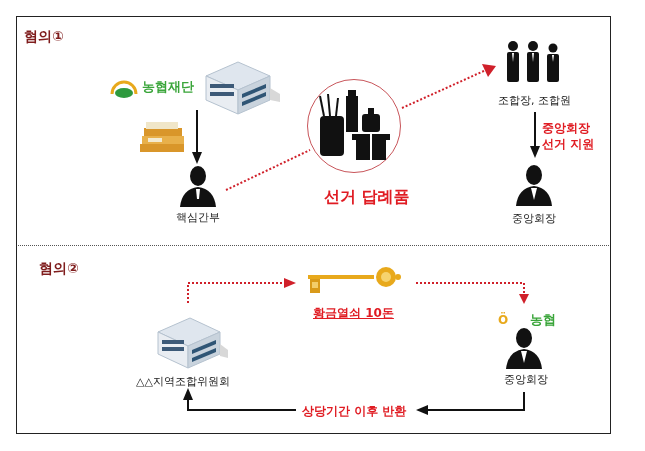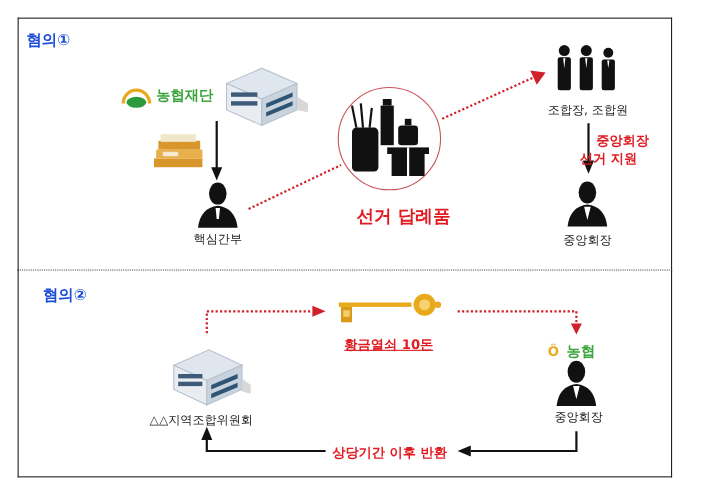--- a/index.html
+++ b/index.html
@@ -1,18 +1,18 @@
 <!DOCTYPE html>
 <html><head>
 <meta charset="utf-8">
 <style>
   html, body { margin: 0; padding: 0; background: #ffffff; }
   body { width: 645px; height: 451px; position: relative; overflow: hidden; font-family: "DejaVu Sans", sans-serif; }
   .frame { position: absolute; left: 16px; top: 16px; width: 593px; height: 178px; border: 1.5px solid #222; border-bottom: none; }
-  .sec-label { position: absolute; font-size: 14px; font-weight: bold; color: #1d4ed8; }
+  .sec-label { position: absolute; font-size: 14px; font-weight: bold; color: #7f1d1d; }
   .txt { position: absolute; font-size: 11px; color: #222; white-space: nowrap; }
   .red { color: #e01b22; font-weight: bold; }
   .abs { position: absolute; }
   svg { overflow: visible; }
 </style>
 </head>
 <body>
 
 <div class="frame" style="height:229px;"></div>
 <div class="abs" style="left:16px;top:245px;width:595px;border-top:1px dotted #555;"></div>
@@ -109,21 +109,21 @@
 </div>
 <div class="txt" style="left:498px;top:93px;">조합장, 조합원</div>
 
 <div class="abs" style="left:530px;top:112px;">
   <svg width="10" height="46">
     <line x1="5" y1="0" x2="5" y2="36" stroke="#111" stroke-width="2"></line>
     <polygon points="0,34 10,34 5,46" fill="#111"></polygon>
   </svg>
 </div>
 <div class="txt red" style="left:542px;top:120px;font-size:12px;">중앙회장</div>
-<div class="txt red" style="left:527px;top:136px;font-size:12px;">선거 지원</div>
+<div class="txt red" style="left:542px;top:136px;font-size:12px;">선거 지원</div>
 
 <div class="abs" style="left:514px;top:164px;">
   <svg width="40" height="42">
     <ellipse cx="20" cy="11" rx="8" ry="10" fill="#111"></ellipse>
     <path d="M2 42 Q4 24 20 22 Q36 24 38 42 Z" fill="#111"></path>
     <polygon points="17,24 23,24 20,36" fill="#fff"></polygon>
   </svg>
 </div>
 <div class="txt" style="left:512px;top:211px;">중앙회장</div>
 
@@ -157,21 +157,21 @@
     <rect x="6" y="15" width="6" height="6" fill="#f3cd6a"></rect>
     <circle cx="80" cy="10" r="10" fill="#e8a91c"></circle>
     <circle cx="80" cy="10" r="5" fill="#f6d36e"></circle>
     <circle cx="92" cy="10" r="3" fill="#e8a91c"></circle>
   </svg>
 </div>
 <div class="txt red" style="left:313px;top:305px;font-size:12px;text-decoration:underline;">황금열쇠 10돈</div>
 
 <div class="abs" style="left:498px;top:309px;">
   <span style="display:inline-block;width:10px;height:12px;color:#e8a91c;font-weight:bold;font-size:12px;">Ö</span>
-  <span style="font-size:13px;font-weight:bold;color:#3aa53a;margin-left:2px;">농협</span>
+  <span style="font-size:13px;font-weight:bold;color:#3aa53a;margin-left:17px;">농협</span>
 </div>
 
 <div class="abs" style="left:504px;top:327px;">
   <svg width="40" height="42">
     <ellipse cx="20" cy="11" rx="8" ry="10" fill="#111"></ellipse>
     <path d="M2 42 Q4 24 20 22 Q36 24 38 42 Z" fill="#111"></path>
     <polygon points="17,24 23,24 20,36" fill="#fff"></polygon>
   </svg>
 </div>
 <div class="txt" style="left:504px;top:372px;">중앙회장</div>

